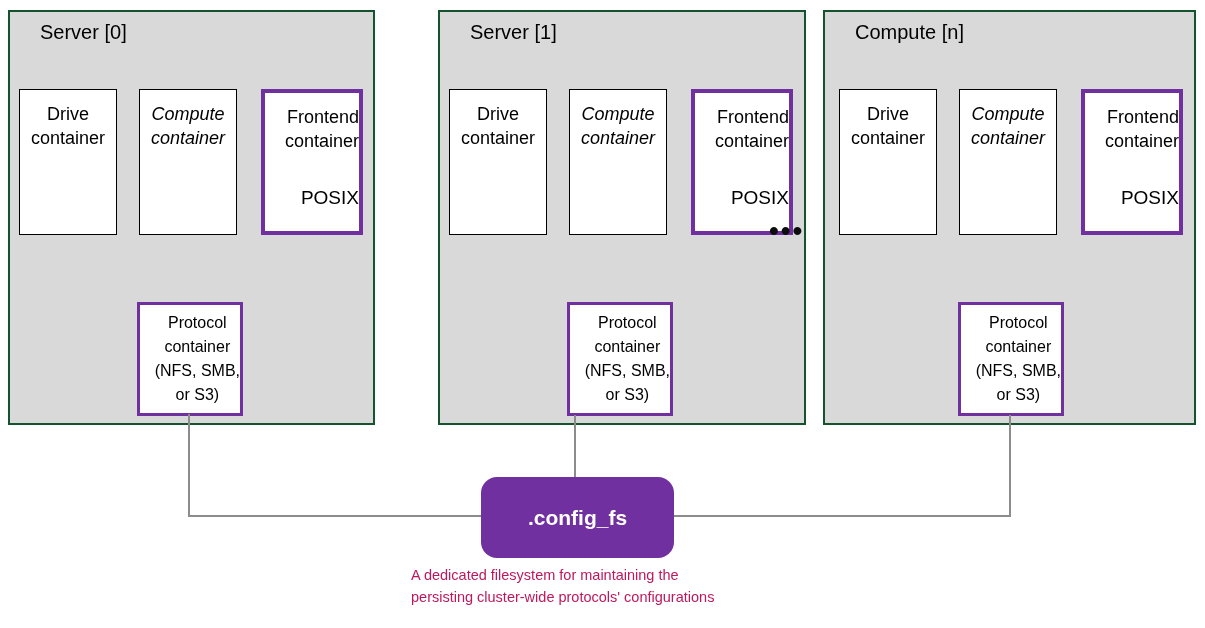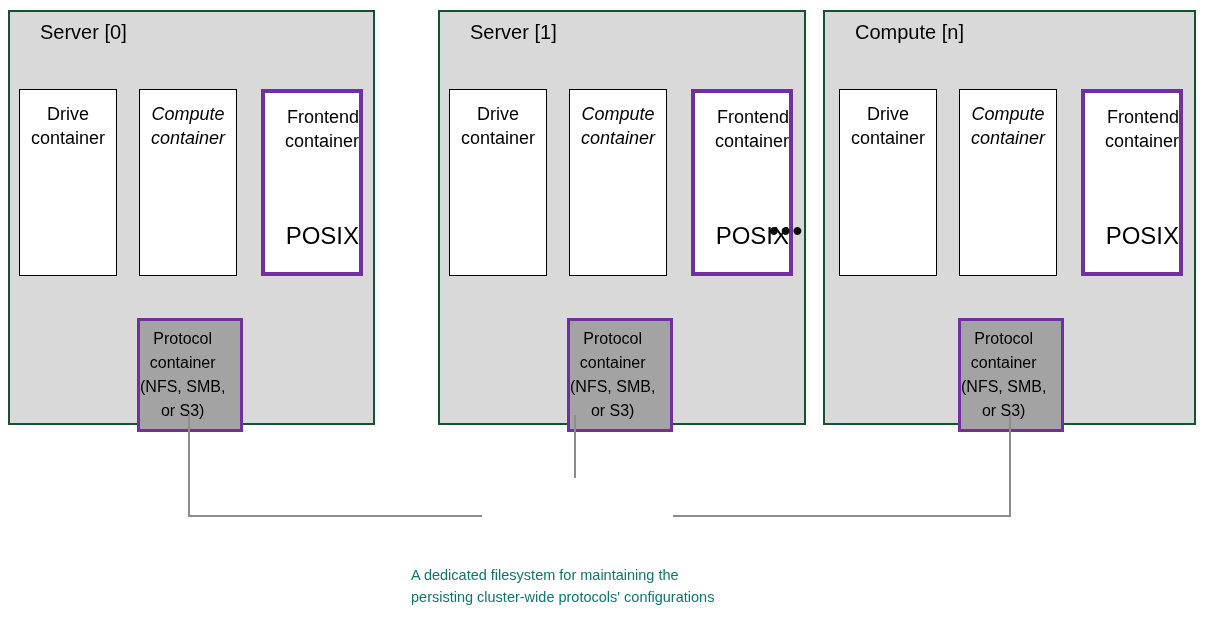--- a/index.html
+++ b/index.html
@@ -11,33 +11,33 @@
   .server{
     position:absolute;top:10px;height:415px;background:#d9d9d9;
     border:2px solid #14532d;box-sizing:border-box;padding-left:20px;
   }
   .s0{left:8px;width:367px;}
   .s1{left:393px;width:368px;margin-left:45px;}
   .sn{left:823px;width:373px;}
   .server-title{padding:8px 0 0 10px;font-size:20px;line-height:24px;}
   
   .cbox{
-    position:absolute;top:77px;width:98px;height:187px;background:#ffffff;
+    position:absolute;top:77px;width:98px;height:146px;background:#ffffff;
     border:1.5px solid #000;box-sizing:border-box;text-align:center;
   }
   .pos1{left:9px;}  .pos2{left:129px;font-style:italic;}  .pos3{left:251px;}
   .sn .pos1{left:14px;} .sn .pos2{left:134px;} .sn .pos3{left:256px;}
   .frontend{width:102px;border:4px solid #7030a0;text-align:right;}
   .cbox-label{margin-top:12px;font-size:18px;line-height:24px;white-space:pre-line;}
-  .posix-label{position:absolute;bottom:22px;left:0;right:0;font-size:24px;}
+  .posix-label{position:absolute;bottom:22px;left:0;right:0;font-size:19px;}
   
   .protocol{
-    position:absolute;left:127px;top:306px;width:106px;height:114px;
-    background:#a3a3a3;border:3px solid #7030a0;box-sizing:border-box;
-    display:flex;align-items:center;justify-content:flex-start;
+    position:absolute;left:127px;top:290px;width:106px;height:114px;
+    background:#ffffff;border:3px solid #7030a0;box-sizing:border-box;
+    display:flex;align-items:center;justify-content:flex-end;
   }
   .sn .protocol{left:133px;}
   .protocol-label{font-size:16px;line-height:24px;text-align:center;white-space:pre-line;}
   
   .ellipsis{
     position:absolute;left:769px;top:217px;font-size:28px;font-weight:bold;
     letter-spacing:2px;color:#0d0d0d;line-height:28px;
   }
   
   .line{position:absolute;background:#8c8c8c;}
@@ -48,21 +48,21 @@
   .h2{left:673px;top:515px;width:338px;height:2px;}
   
   .config-fs{
     position:absolute;left:481px;top:477px;width:193px;height:81px;
     background:#7030a0;border-radius:16px;color:#ffffff;font-weight:bold;
     font-size:21px;display:flex;align-items:center;justify-content:center;
   }
   
   .caption{
     position:absolute;left:411px;top:565px;font-size:14.5px;line-height:21.5px;
-    color:#0f766e;white-space:pre-line;
+    color:#be185d;white-space:pre-line;
   }
 </style>
 </head>
 <body>
 
 <div class="canvas">
 
   <div class="server s0">
     <div class="server-title">Server [0]</div>
     <div class="cbox pos1">
@@ -133,17 +133,20 @@
 or S3)</div>
     </div>
   </div>
 
   <div class="line v1"></div>
   <div class="line h1"></div>
   <div class="line v2"></div>
   <div class="line v3"></div>
   <div class="line h2"></div>
 
+  <div class="config-fs">
+    <span>.config_fs</span>
+  </div>
 
   <div class="caption">A dedicated filesystem for maintaining the
 persisting cluster-wide protocols' configurations</div>
 
 </div>
 
 </body></html>

